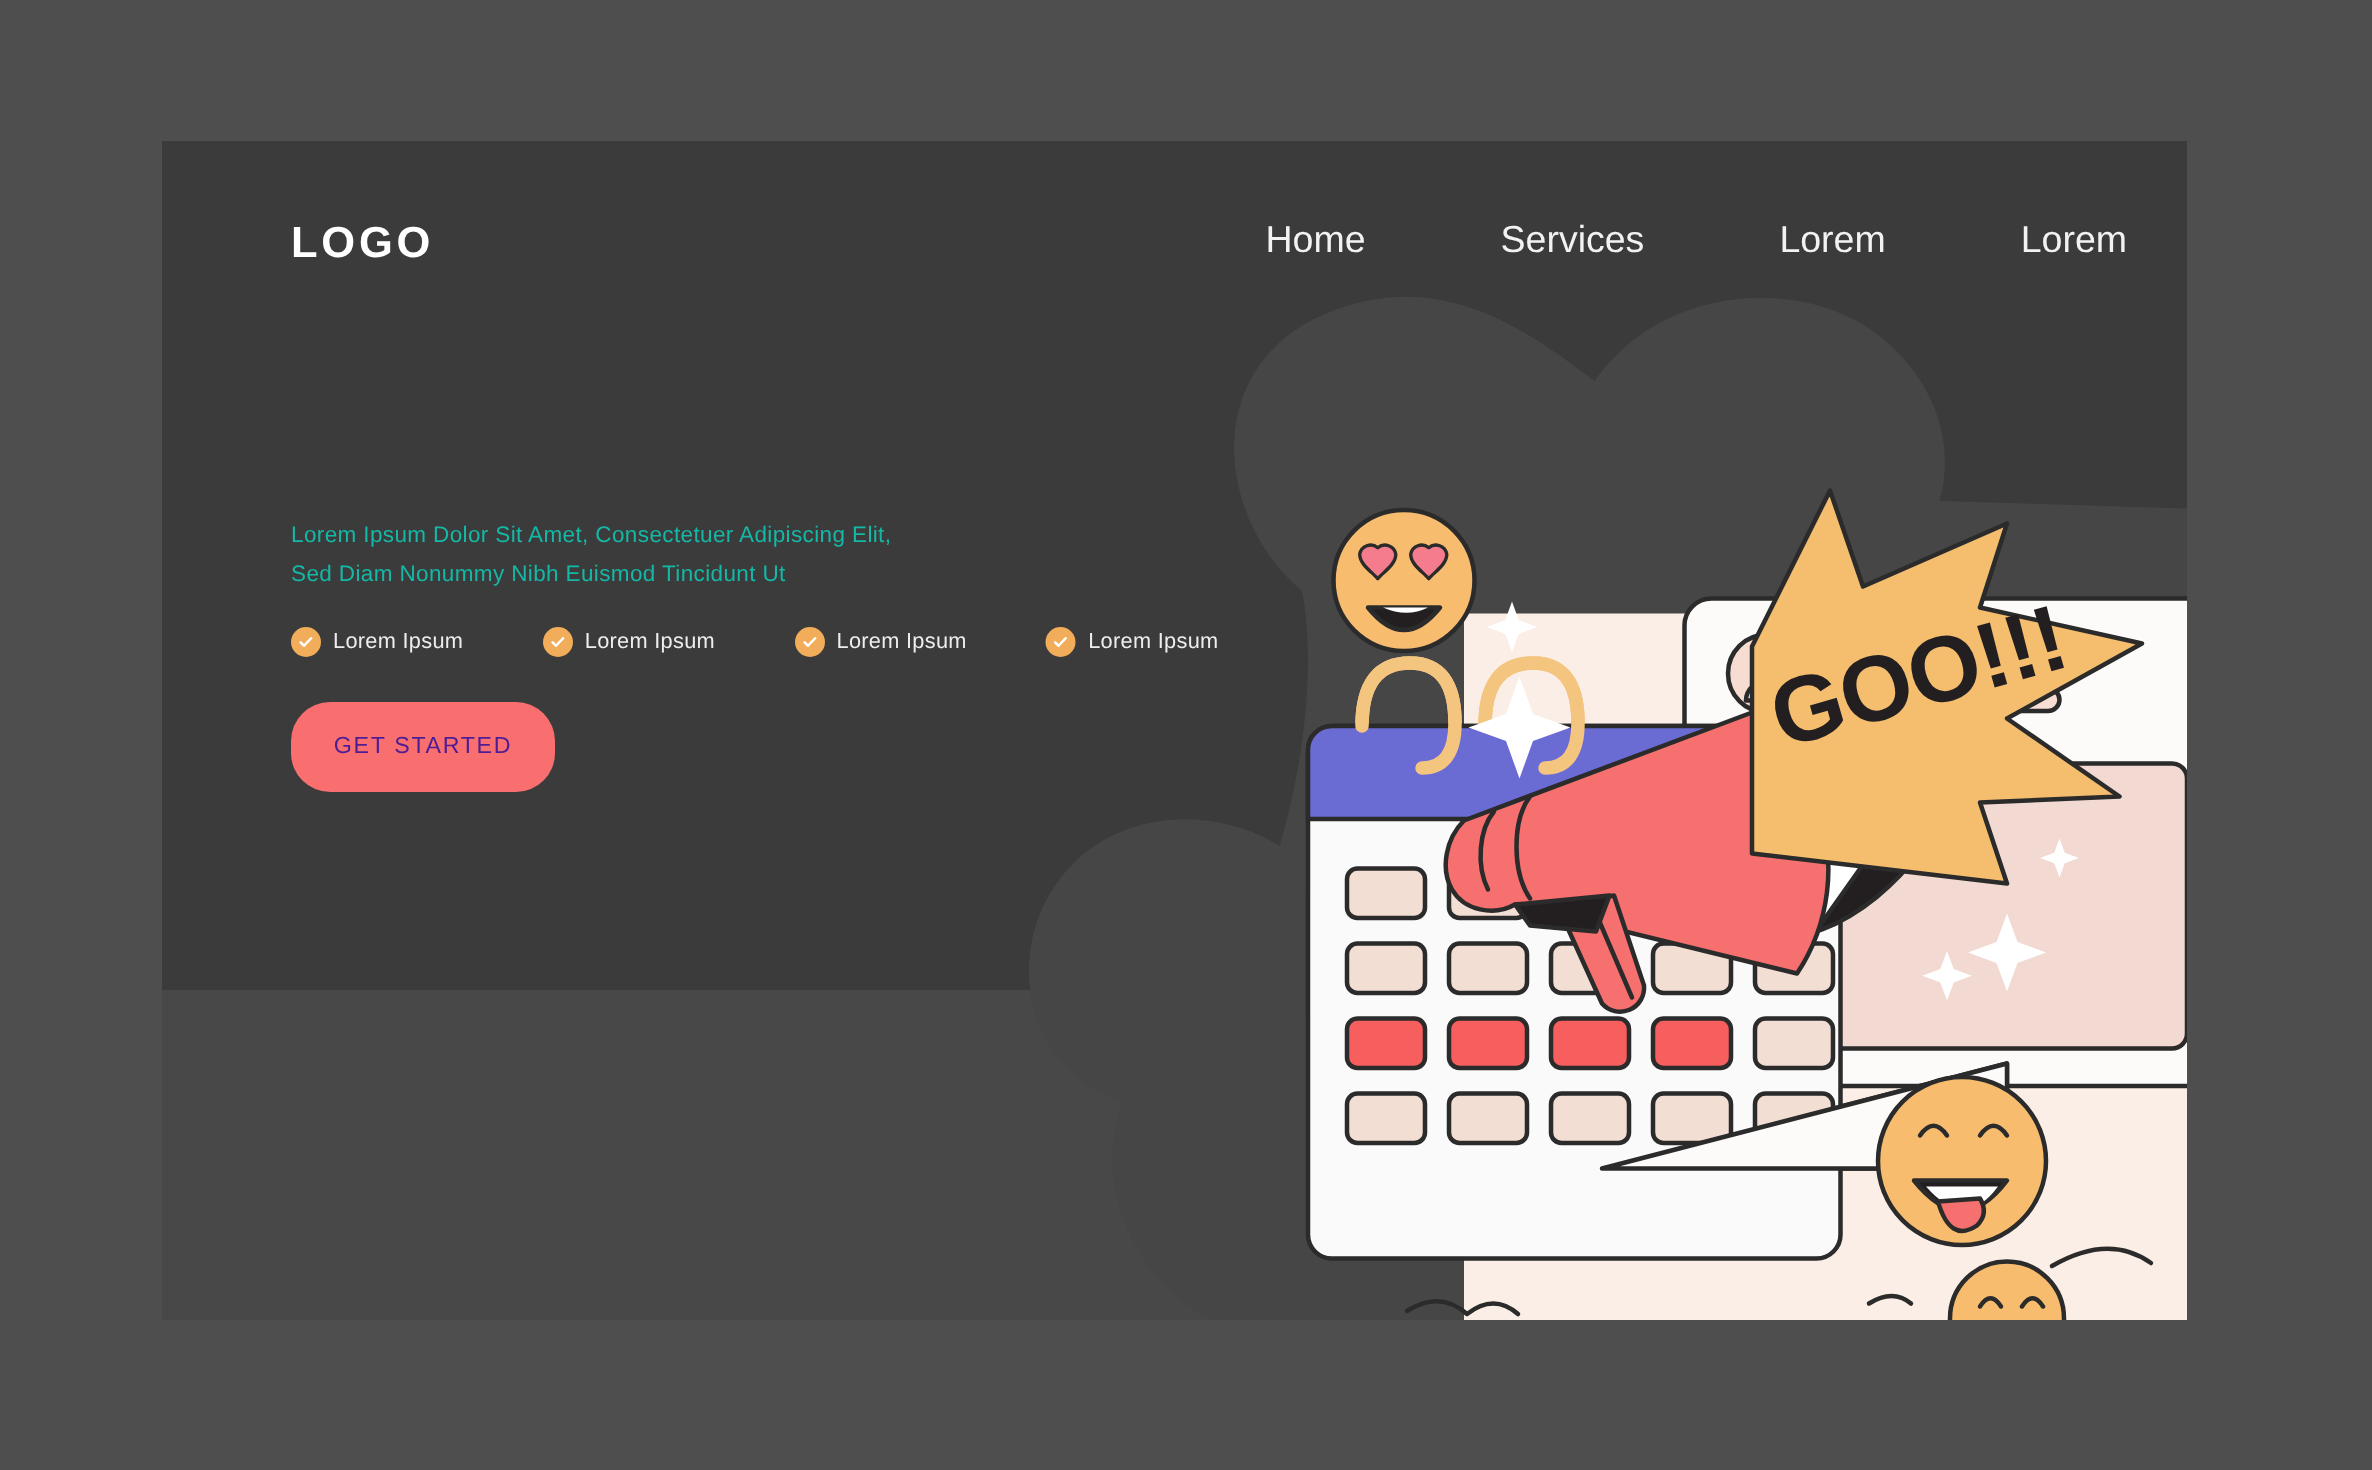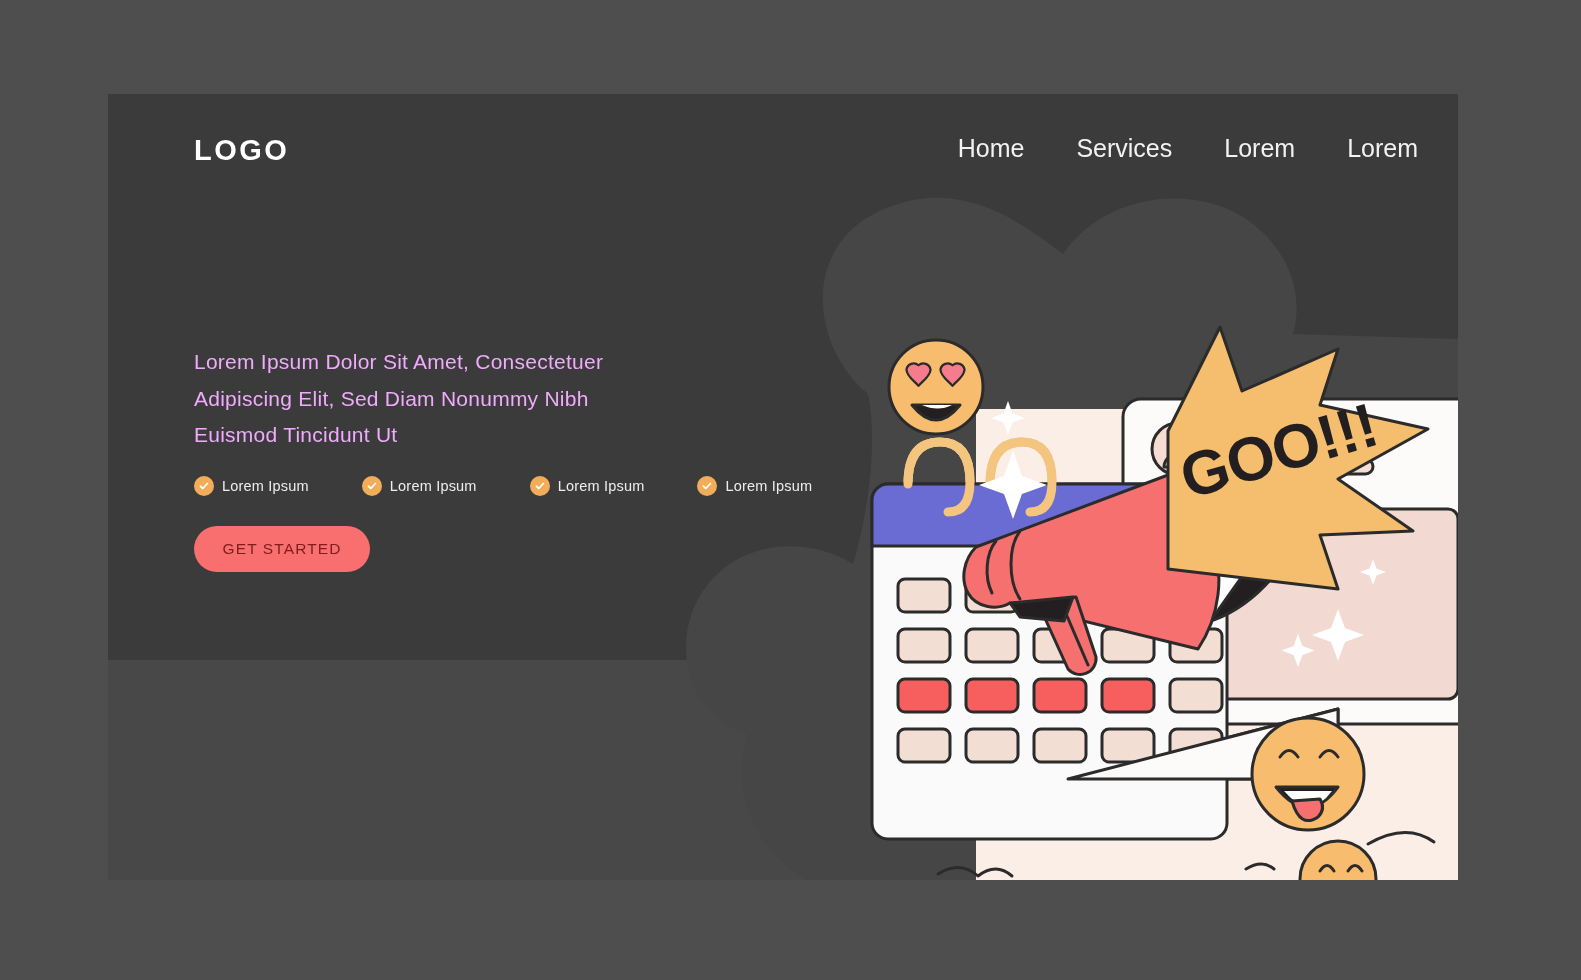--- a/index.html
+++ b/index.html
@@ -29,59 +29,59 @@
   
   .blob-wrap {
     position:absolute; left:0; top:0;
     width:1350px; height:786px;
     overflow:hidden;
     pointer-events:none;
   }
 
   
   .topbar {
-    position:absolute; left:0; top:0;
+    position:absolute; left:0; top:12px;
     width:1350px; height:125px;
     display:flex; align-items:center;
     z-index:6;
   }
   .logo {
     position:absolute; left:86px; top:40px;
     color:#ffffff;
     font-size:29px;
     font-weight:700;
     letter-spacing:2.5px;
   }
   .nav {
     position:absolute; right:40px; top:40px;
     display:flex; align-items:center; gap:0px;
   }
   .nav-item {
     color:#f2f2f2;
     font-size:25px;
     font-weight:400;
     padding:0 0;
-    margin-left:52px;
+    margin-left:90px;
     cursor:pointer;
     white-space:nowrap;
   }
   .nav-item:first-child { margin-left:0; }
 
   
   .hero-copy { position:absolute; left:86px; top:250px; z-index:6; width:560px; }
   .hero-title {
     color:#fefefe;
     font-size:42px;
     font-weight:400;
     letter-spacing:.4px;
     margin-bottom:26px;
   }
   .hero-sub {
-    color:#f0abfc;
-    font-size:21px;
+    color:#14b8a6;
+    font-size:15px;
     line-height:1.74;
     letter-spacing:.25px;
     width:430px;
     margin-bottom:22px;
   }
   .feature-row { display:flex; align-items:center; gap:13px; margin-bottom:30px; }
   .feature {
     display:flex; align-items:center; gap:8px;
     margin-right:40px;
   }
@@ -92,23 +92,23 @@
     display:flex; align-items:center; justify-content:center;
     flex:0 0 auto;
   }
   .check svg { display:block; }
   .feature-label {
     color:#ededed; font-size:14.5px; letter-spacing:.2px; white-space:nowrap;
   }
   .cta {
     display:inline-flex; align-items:center; justify-content:center;
     background:#f96e6e;
-    color:#7f1d1d;
+    color:#4c1d95;
     border:none; border-radius:26px;
-    width:176px; height:46px;
+    width:176px; height:60px;
     font-size:15.5px;
     letter-spacing:1.1px;
     font-family:"Liberation Sans", sans-serif;
     cursor:pointer;
   }
 
   
   .illus {
     position:absolute;
     left:760px; top:85px;

